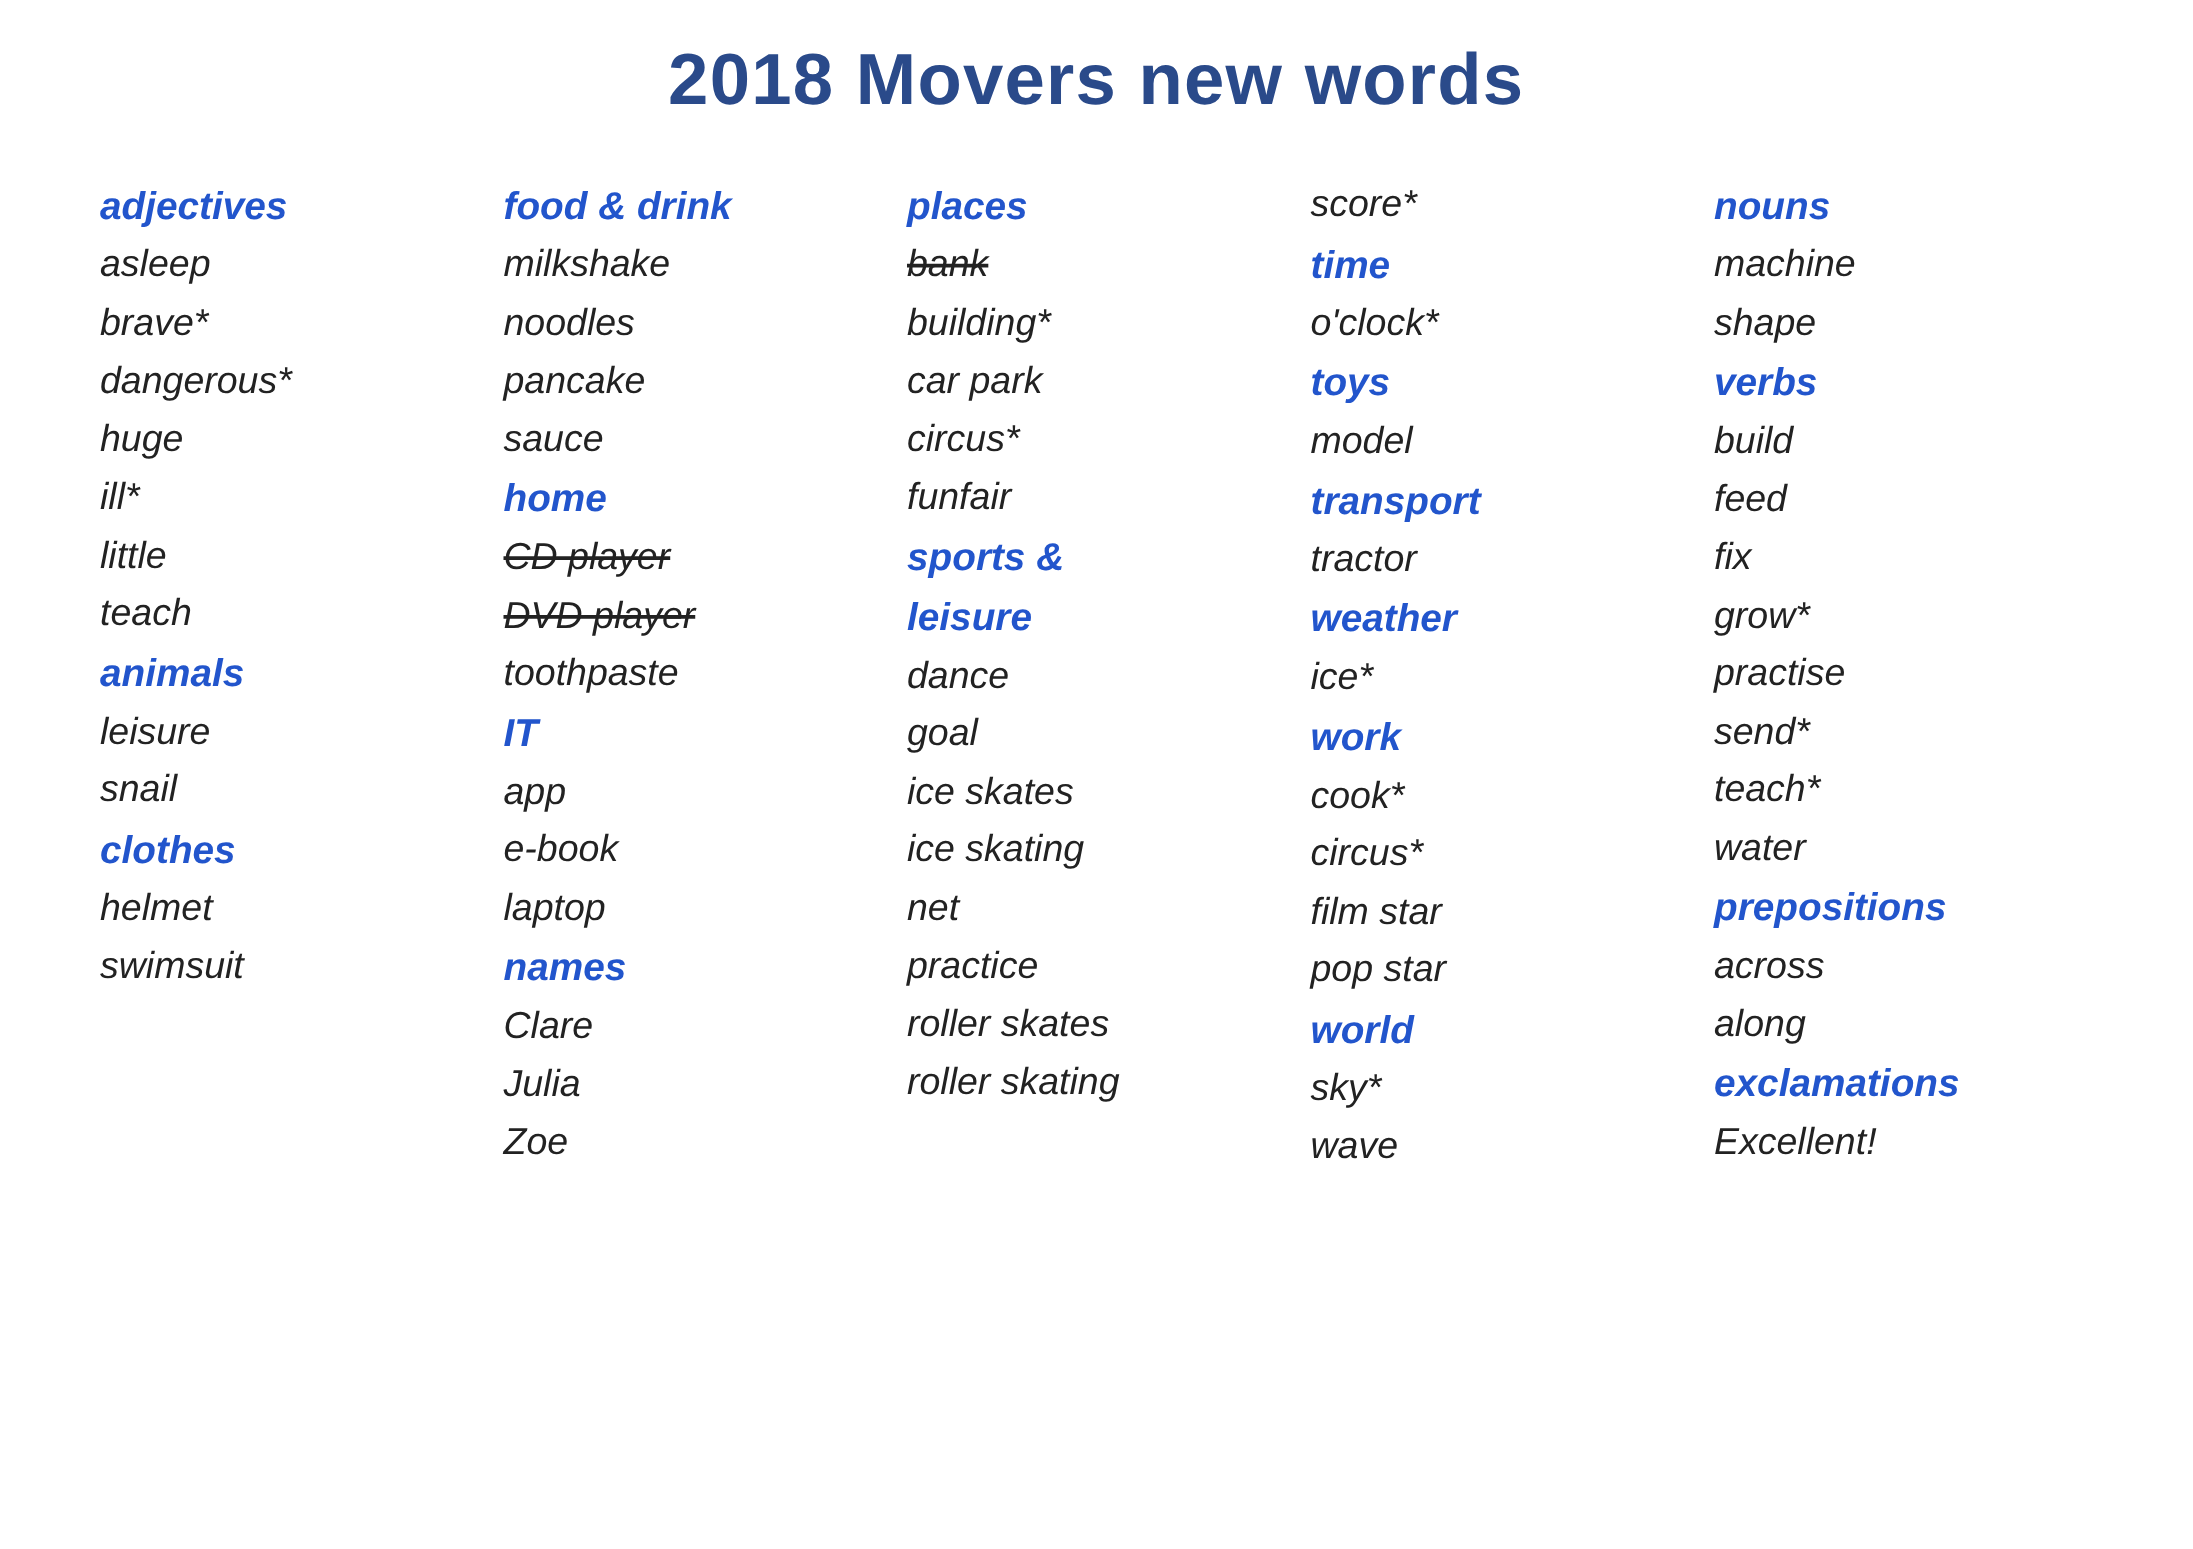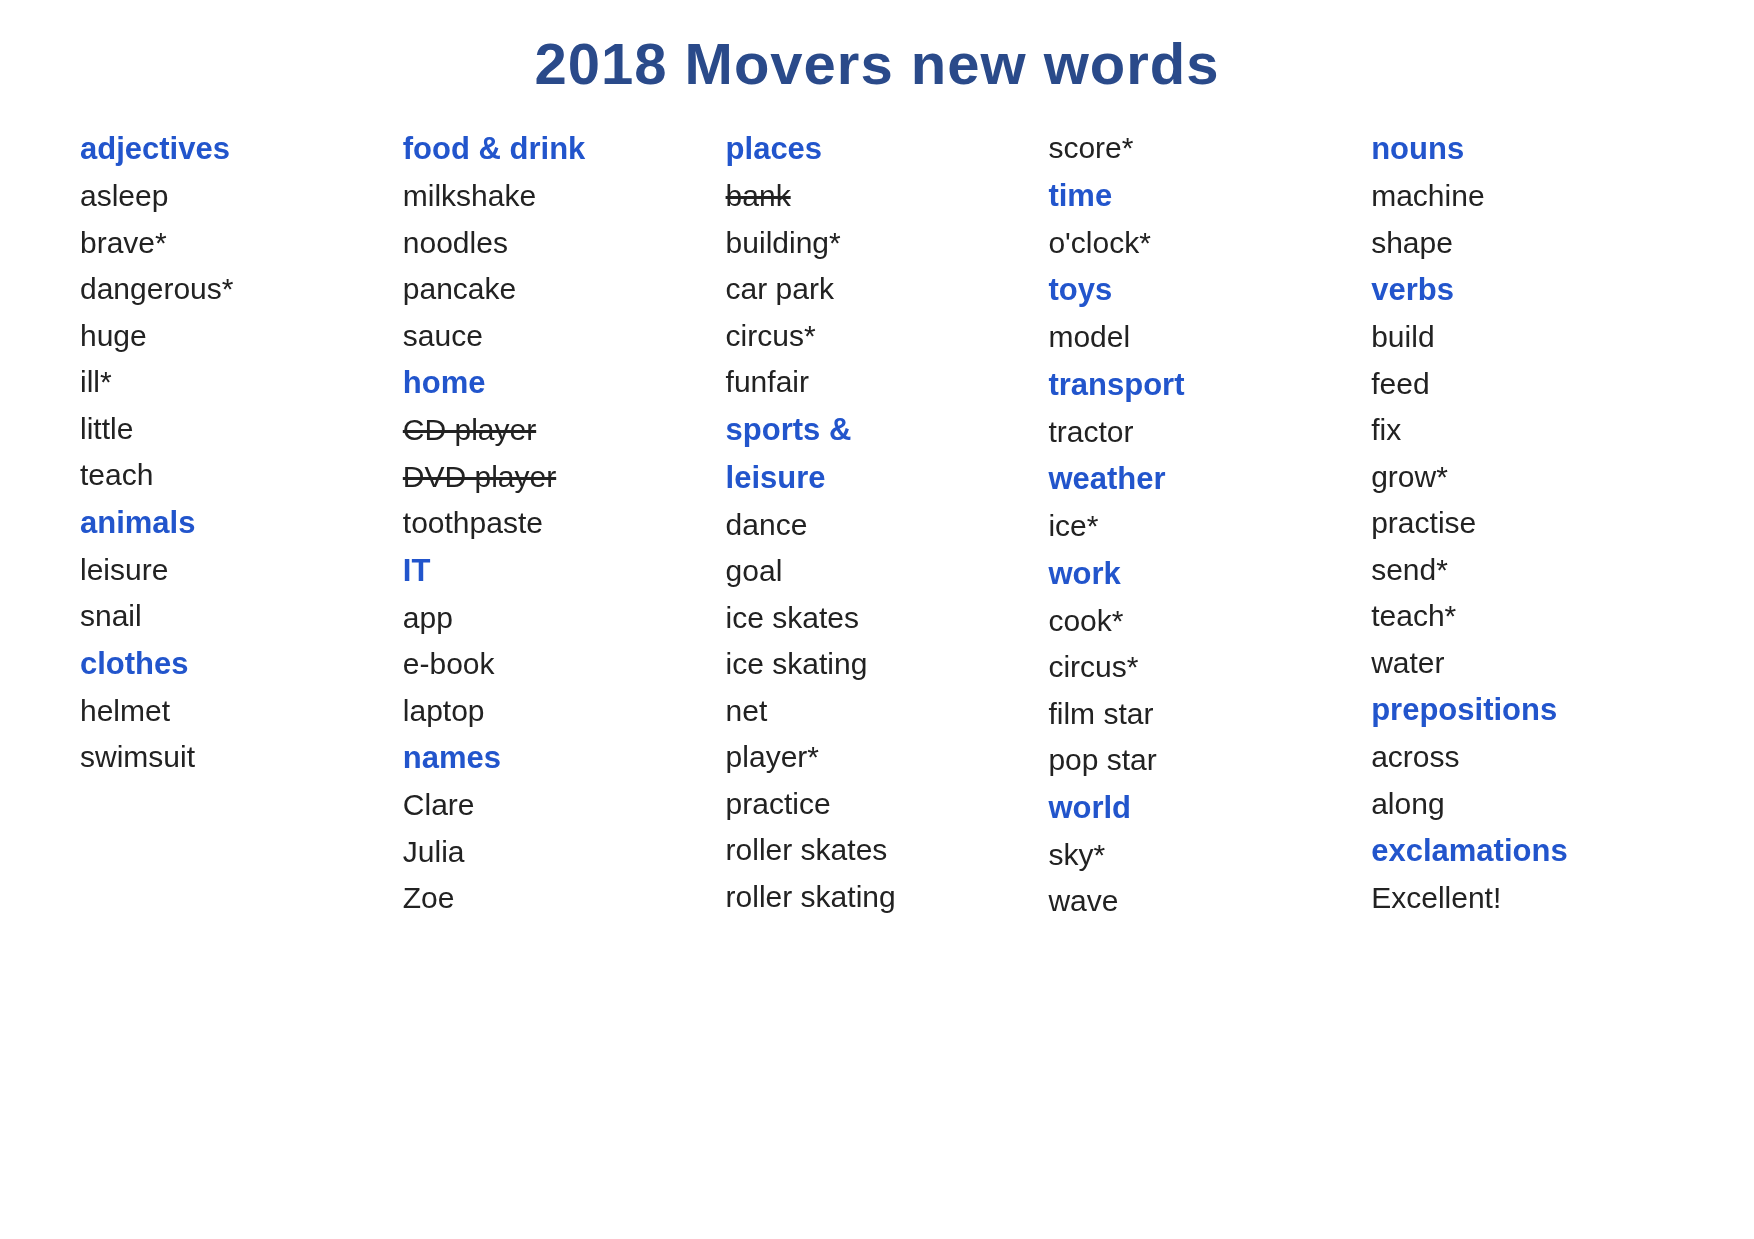--- a/index.html
+++ b/index.html
@@ -8,28 +8,29 @@
       font-family: 'Arial', sans-serif;
       padding: 30px 40px;
       width: 1754px;
       min-height: 1239px;
     }
     h1 {
       text-align: center;
       font-size: 58px;
       font-weight: 900;
       color: #2a4a8a;
-      margin-bottom: 28px;
+      margin-bottom: 44px;
       letter-spacing: 1px;
     }
     .word-grid {
       display: grid;
       grid-template-columns: repeat(5, 1fr);
       gap: 0;
       padding: 0 30px;
+      font-style: italic;
     }
     .column {
       padding: 0 10px;
     }
     .word-item {
       font-size: 30px;
       line-height: 1.55;
       color: #222222;
     }
     .word-item.category {
@@ -90,21 +91,20 @@
       <div class="word-item">car park</div>
       <div class="word-item">circus*</div>
       <div class="word-item">funfair</div>
       <div class="word-item category">sports &amp;</div>
       <div class="word-item category">leisure</div>
       <div class="word-item">dance</div>
       <div class="word-item">goal</div>
       <div class="word-item">ice skates</div>
       <div class="word-item">ice skating</div>
       <div class="word-item">net</div>
-      <div class="word-item">player*</div>
       <div class="word-item">practice</div>
       <div class="word-item">roller skates</div>
       <div class="word-item">roller skating</div>
     </div>
     <div class="column">
       <div class="word-item">score*</div>
       <div class="word-item category">time</div>
       <div class="word-item">o'clock*</div>
       <div class="word-item category">toys</div>
       <div class="word-item">model</div>

